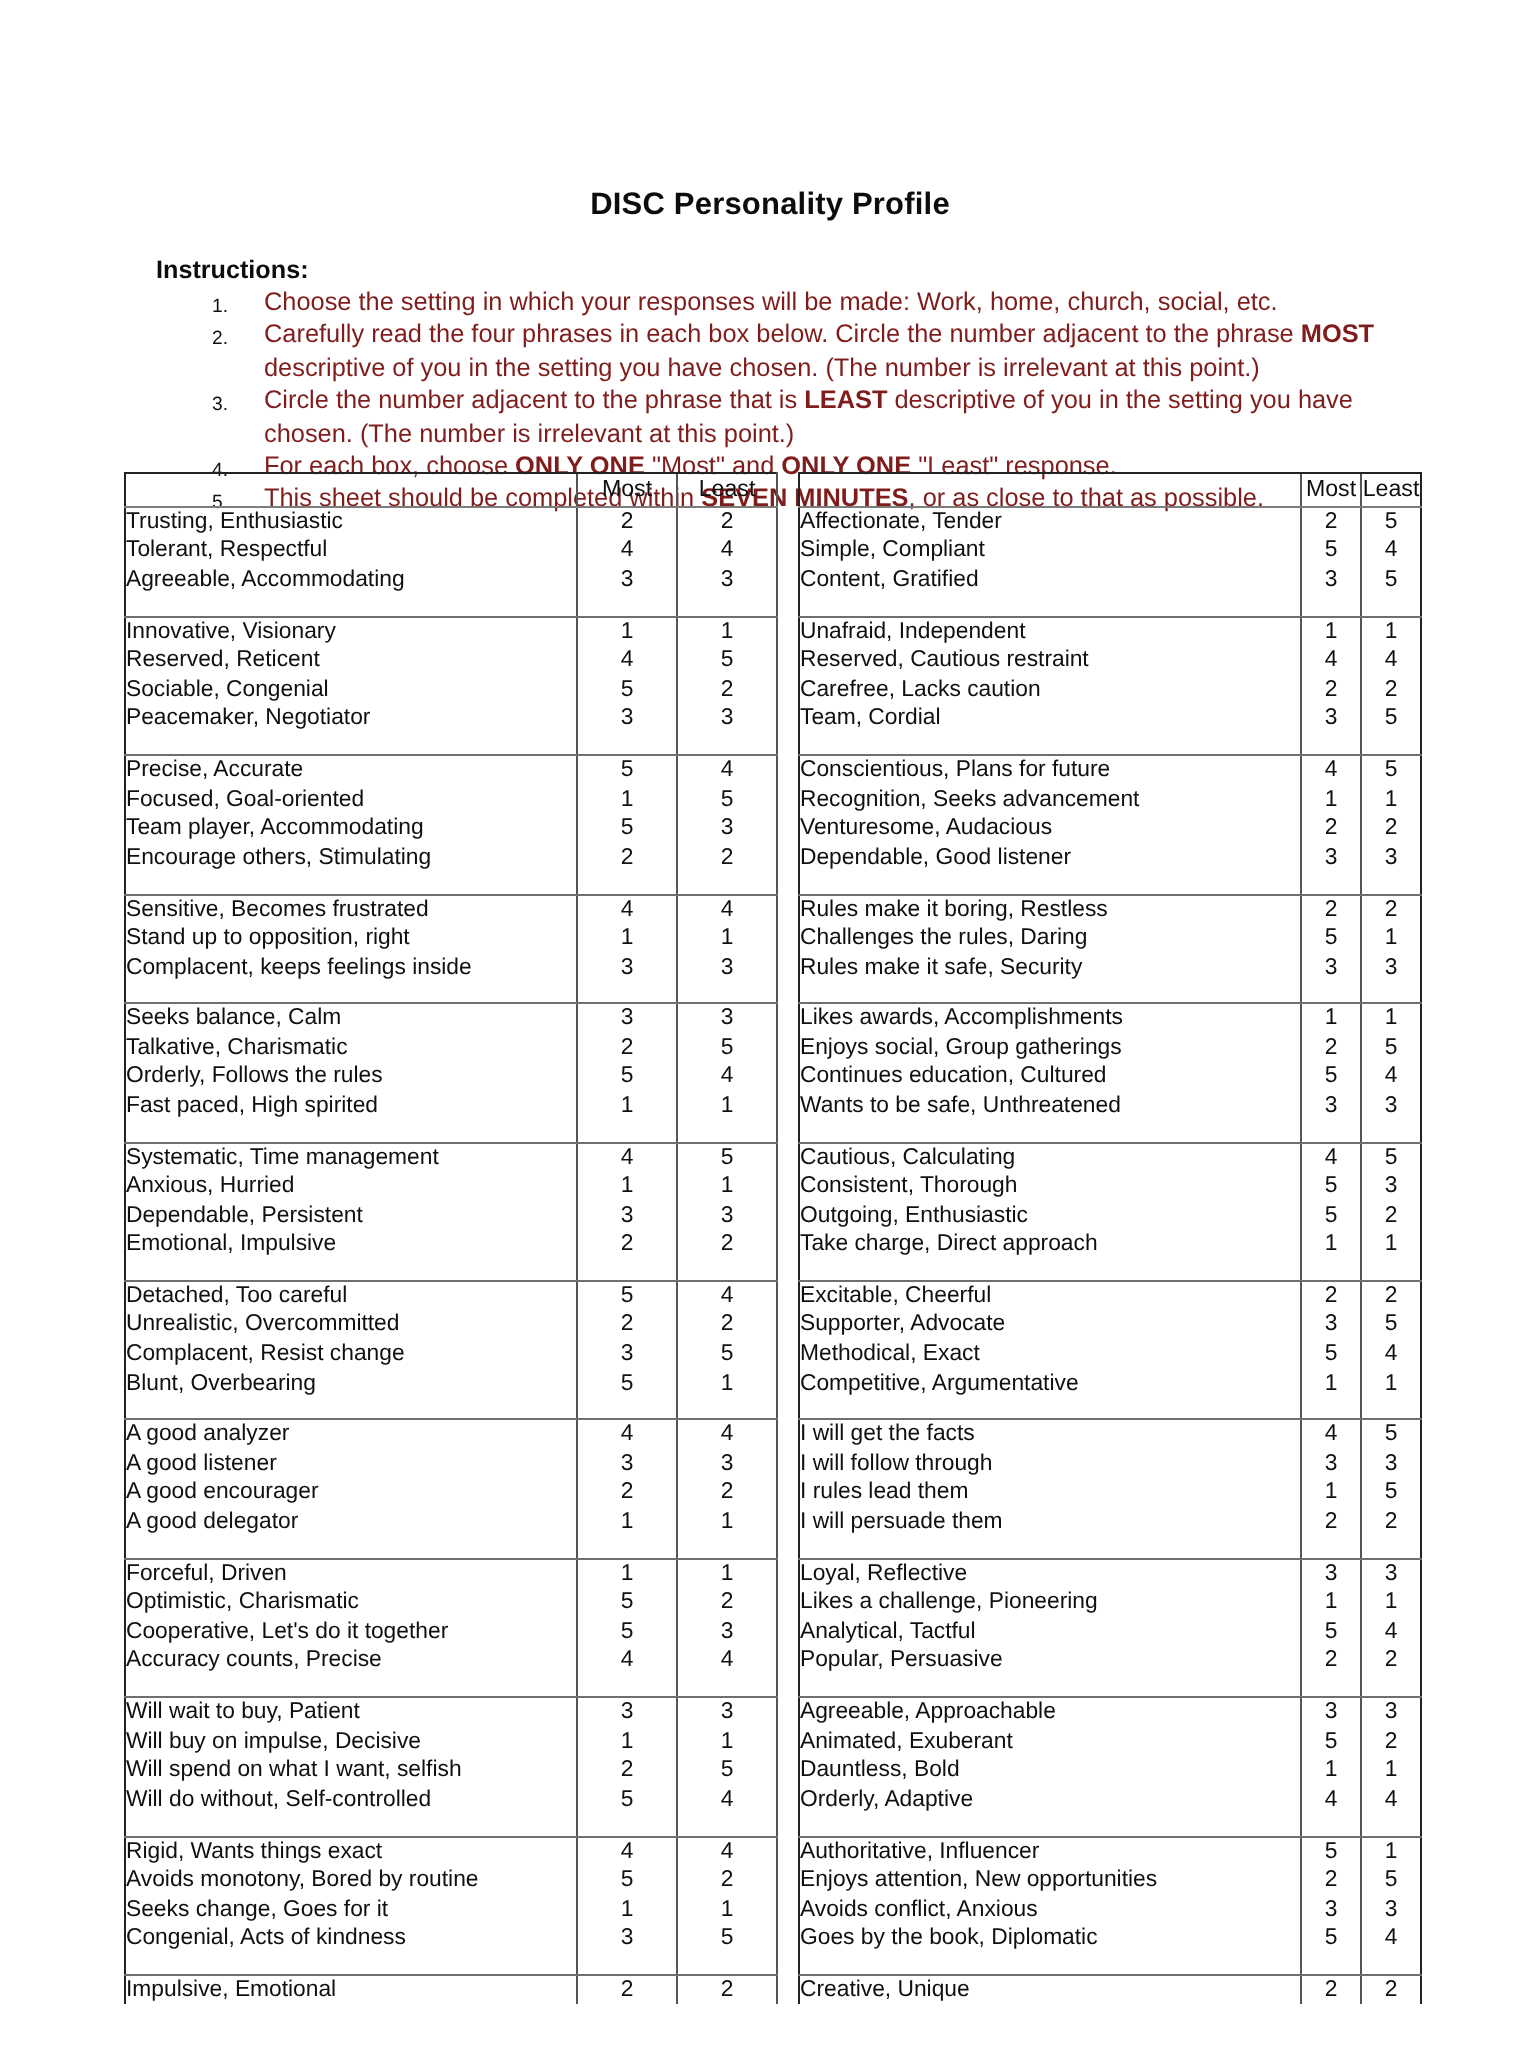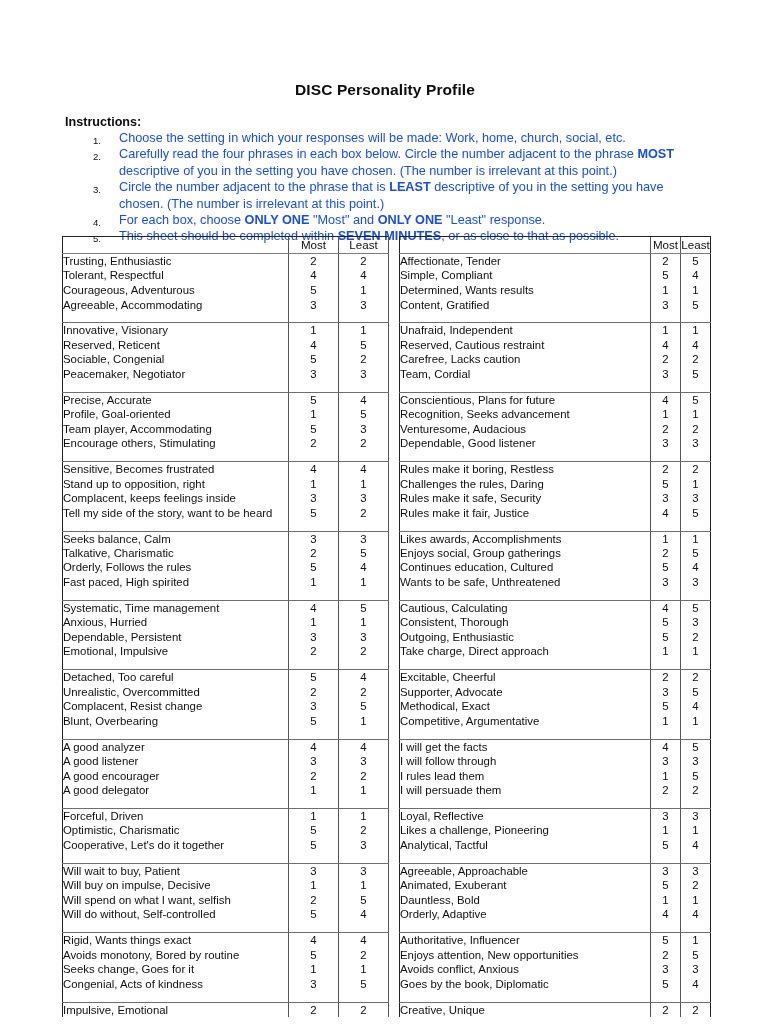--- a/index.html
+++ b/index.html
@@ -14,21 +14,21 @@
     font-family: "Liberation Sans", sans-serif;
     color: #111111;
     position: relative;
     overflow: hidden;
   }
   .page {
     position: absolute;
     left: 0; top: 0;
     width: 770px;
     height: 1024px;
-    padding: 3px;
+    padding: 16px;
   }
 
   
   .doc-title {
     text-align: center;
     font-size: 15.5px;
     font-weight: bold;
     letter-spacing: .1px;
     margin: 0;
     padding-top: 78px;
@@ -53,21 +53,21 @@
     padding: 0 0 0 28px;
     counter-reset: instr;
   }
   ol.instructions > li {
     counter-increment: instr;
     position: relative;
     font-size: 12.7px;
     line-height: 16.4px;
     padding-left: 26px;
     margin-bottom: 0px;
-    color: #1d4ed8;
+    color: #7f1d1d;
   }
   ol.instructions > li::before {
     content: counter(instr) ".";
     position: absolute;
     left: 0;
     top: 3px;
     font-size: 9.6px;
     color: #101010;
   }
   .b { font-weight: bold; }
@@ -203,29 +203,20 @@
           <tr class="item">
             <td class="phrase outer-l">Tolerant, Respectful</td>
             <td class="num vl">4</td>
             <td class="num vl vr">4</td>
             <td class="gapcell"></td>
             <td class="phrase outer-l">Simple, Compliant</td>
             <td class="num vl">5</td>
             <td class="num vl outer-r">4</td>
           </tr>
           <tr class="item">
-            <td class="phrase outer-l">Courageous, Adventurous</td>
-            <td class="num vl">5</td>
-            <td class="num vl vr">1</td>
-            <td class="gapcell"></td>
-            <td class="phrase outer-l">Determined, Wants results</td>
-            <td class="num vl">1</td>
-            <td class="num vl outer-r">1</td>
-          </tr>
-          <tr class="item">
             <td class="phrase outer-l">Agreeable, Accommodating</td>
             <td class="num vl">3</td>
             <td class="num vl vr">3</td>
             <td class="gapcell"></td>
             <td class="phrase outer-l">Content, Gratified</td>
             <td class="num vl">3</td>
             <td class="num vl outer-r">5</td>
           </tr>
           <tr class="spacer">
             <td class="outer-l"></td>
@@ -284,21 +275,21 @@
           <tr class="item group-first">
             <td class="phrase outer-l">Precise, Accurate</td>
             <td class="num vl">5</td>
             <td class="num vl vr">4</td>
             <td class="gapcell"></td>
             <td class="phrase outer-l">Conscientious, Plans for future</td>
             <td class="num vl">4</td>
             <td class="num vl outer-r">5</td>
           </tr>
           <tr class="item">
-            <td class="phrase outer-l">Profile, Goal-oriented</td>
+            <td class="phrase outer-l">Focused, Goal-oriented</td>
             <td class="num vl">1</td>
             <td class="num vl vr">5</td>
             <td class="gapcell"></td>
             <td class="phrase outer-l">Recognition, Seeks advancement</td>
             <td class="num vl">1</td>
             <td class="num vl outer-r">1</td>
           </tr>
           <tr class="item">
             <td class="phrase outer-l">Team player, Accommodating</td>
             <td class="num vl">5</td>
@@ -346,29 +337,20 @@
           </tr>
           <tr class="item">
             <td class="phrase outer-l">Complacent, keeps feelings inside</td>
             <td class="num vl">3</td>
             <td class="num vl vr">3</td>
             <td class="gapcell"></td>
             <td class="phrase outer-l">Rules make it safe, Security</td>
             <td class="num vl">3</td>
             <td class="num vl outer-r">3</td>
           </tr>
-          <tr class="item">
-            <td class="phrase outer-l">Tell my side of the story, want to be heard</td>
-            <td class="num vl">5</td>
-            <td class="num vl vr">2</td>
-            <td class="gapcell"></td>
-            <td class="phrase outer-l">Rules make it fair, Justice</td>
-            <td class="num vl">4</td>
-            <td class="num vl outer-r">5</td>
-          </tr>
           <tr class="spacer">
             <td class="outer-l"></td>
             <td class="vl"></td>
             <td class="vl vr"></td>
             <td class="gapcell"></td>
             <td class="outer-l"></td>
             <td class="vl"></td>
             <td class="vl outer-r"></td>
           </tr>
           <tr class="item group-first">
@@ -570,20 +552,29 @@
             <td class="num vl outer-r">1</td>
           </tr>
           <tr class="item">
             <td class="phrase outer-l">Cooperative, Let's do it together</td>
             <td class="num vl">5</td>
             <td class="num vl vr">3</td>
             <td class="gapcell"></td>
             <td class="phrase outer-l">Analytical, Tactful</td>
             <td class="num vl">5</td>
             <td class="num vl outer-r">4</td>
+          </tr>
+          <tr class="item">
+            <td class="phrase outer-l">Accuracy counts, Precise</td>
+            <td class="num vl">4</td>
+            <td class="num vl vr">4</td>
+            <td class="gapcell"></td>
+            <td class="phrase outer-l">Popular, Persuasive</td>
+            <td class="num vl">2</td>
+            <td class="num vl outer-r">2</td>
           </tr>
           <tr class="spacer">
             <td class="outer-l"></td>
             <td class="vl"></td>
             <td class="vl vr"></td>
             <td class="gapcell"></td>
             <td class="outer-l"></td>
             <td class="vl"></td>
             <td class="vl outer-r"></td>
           </tr>

